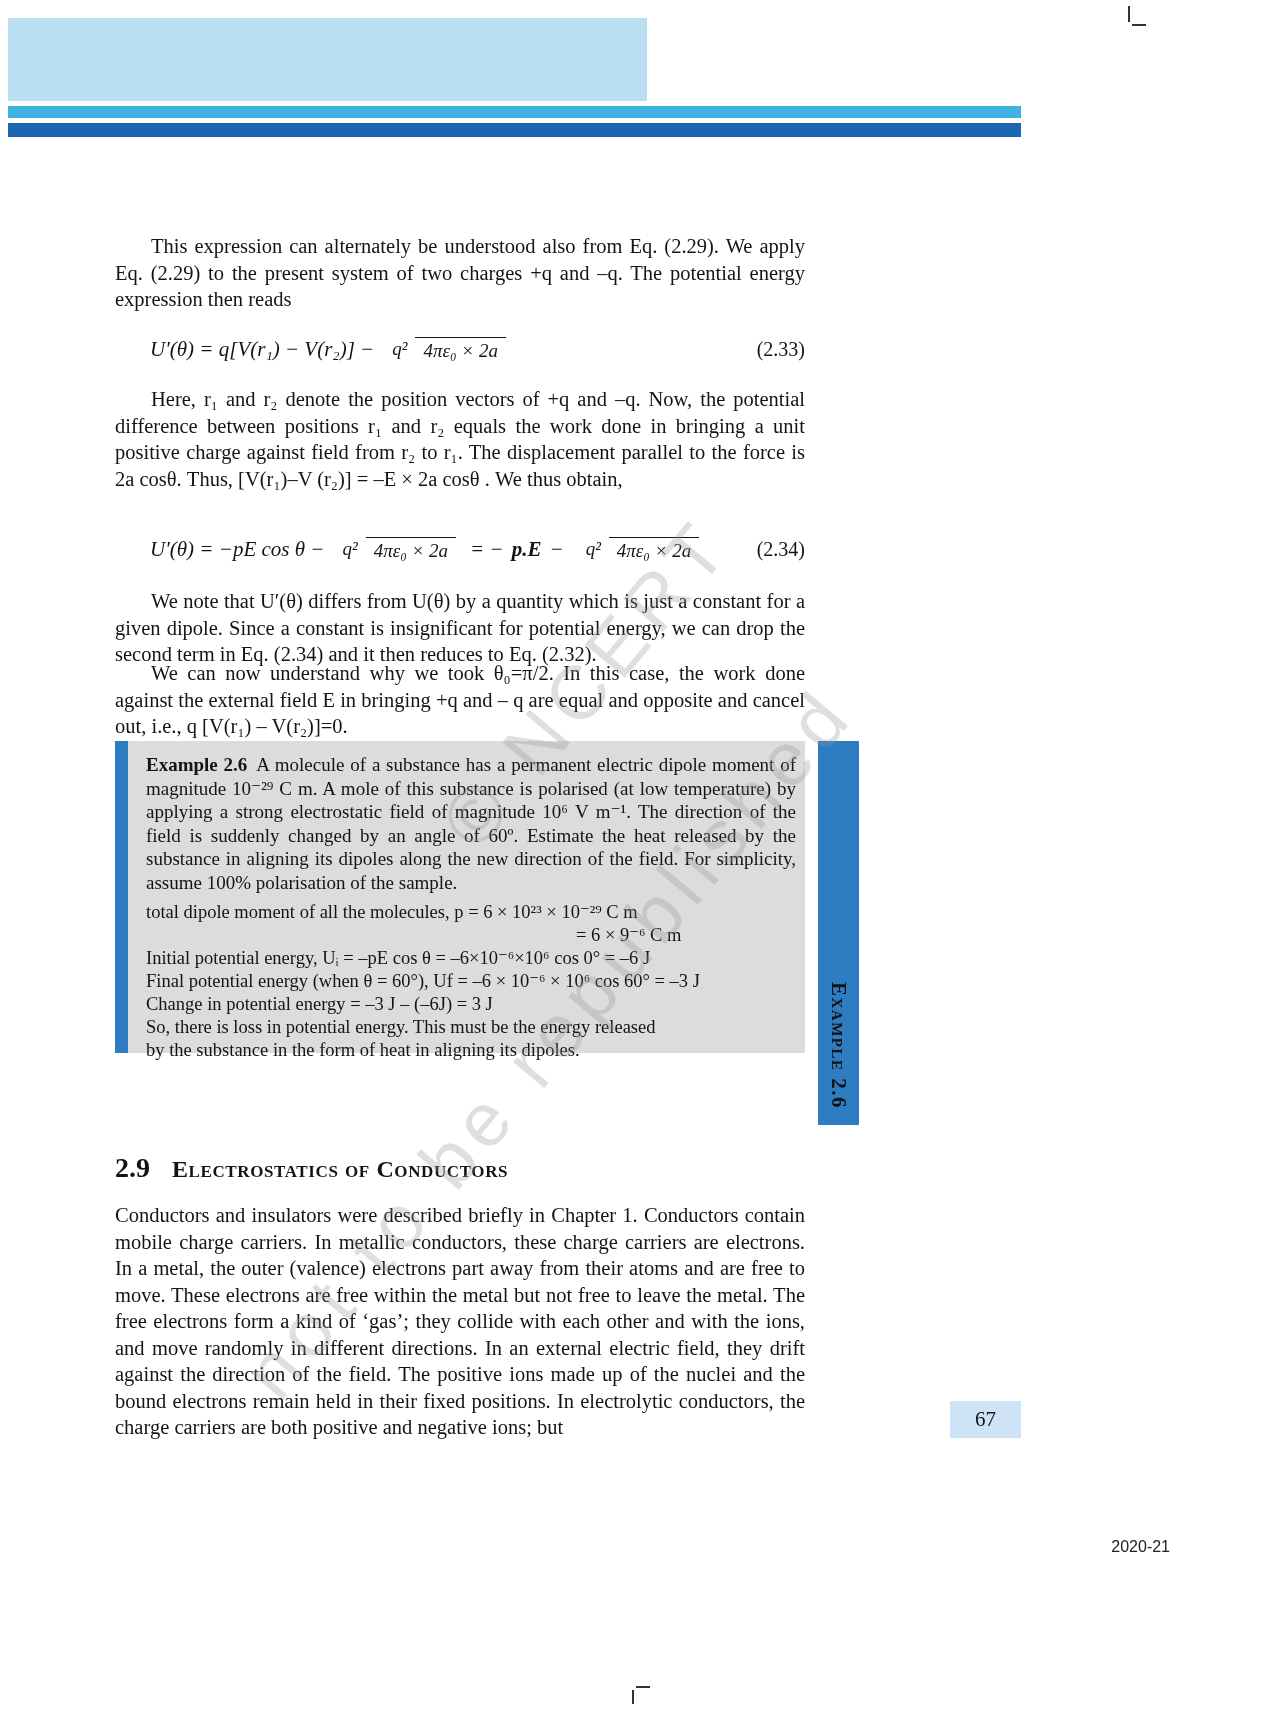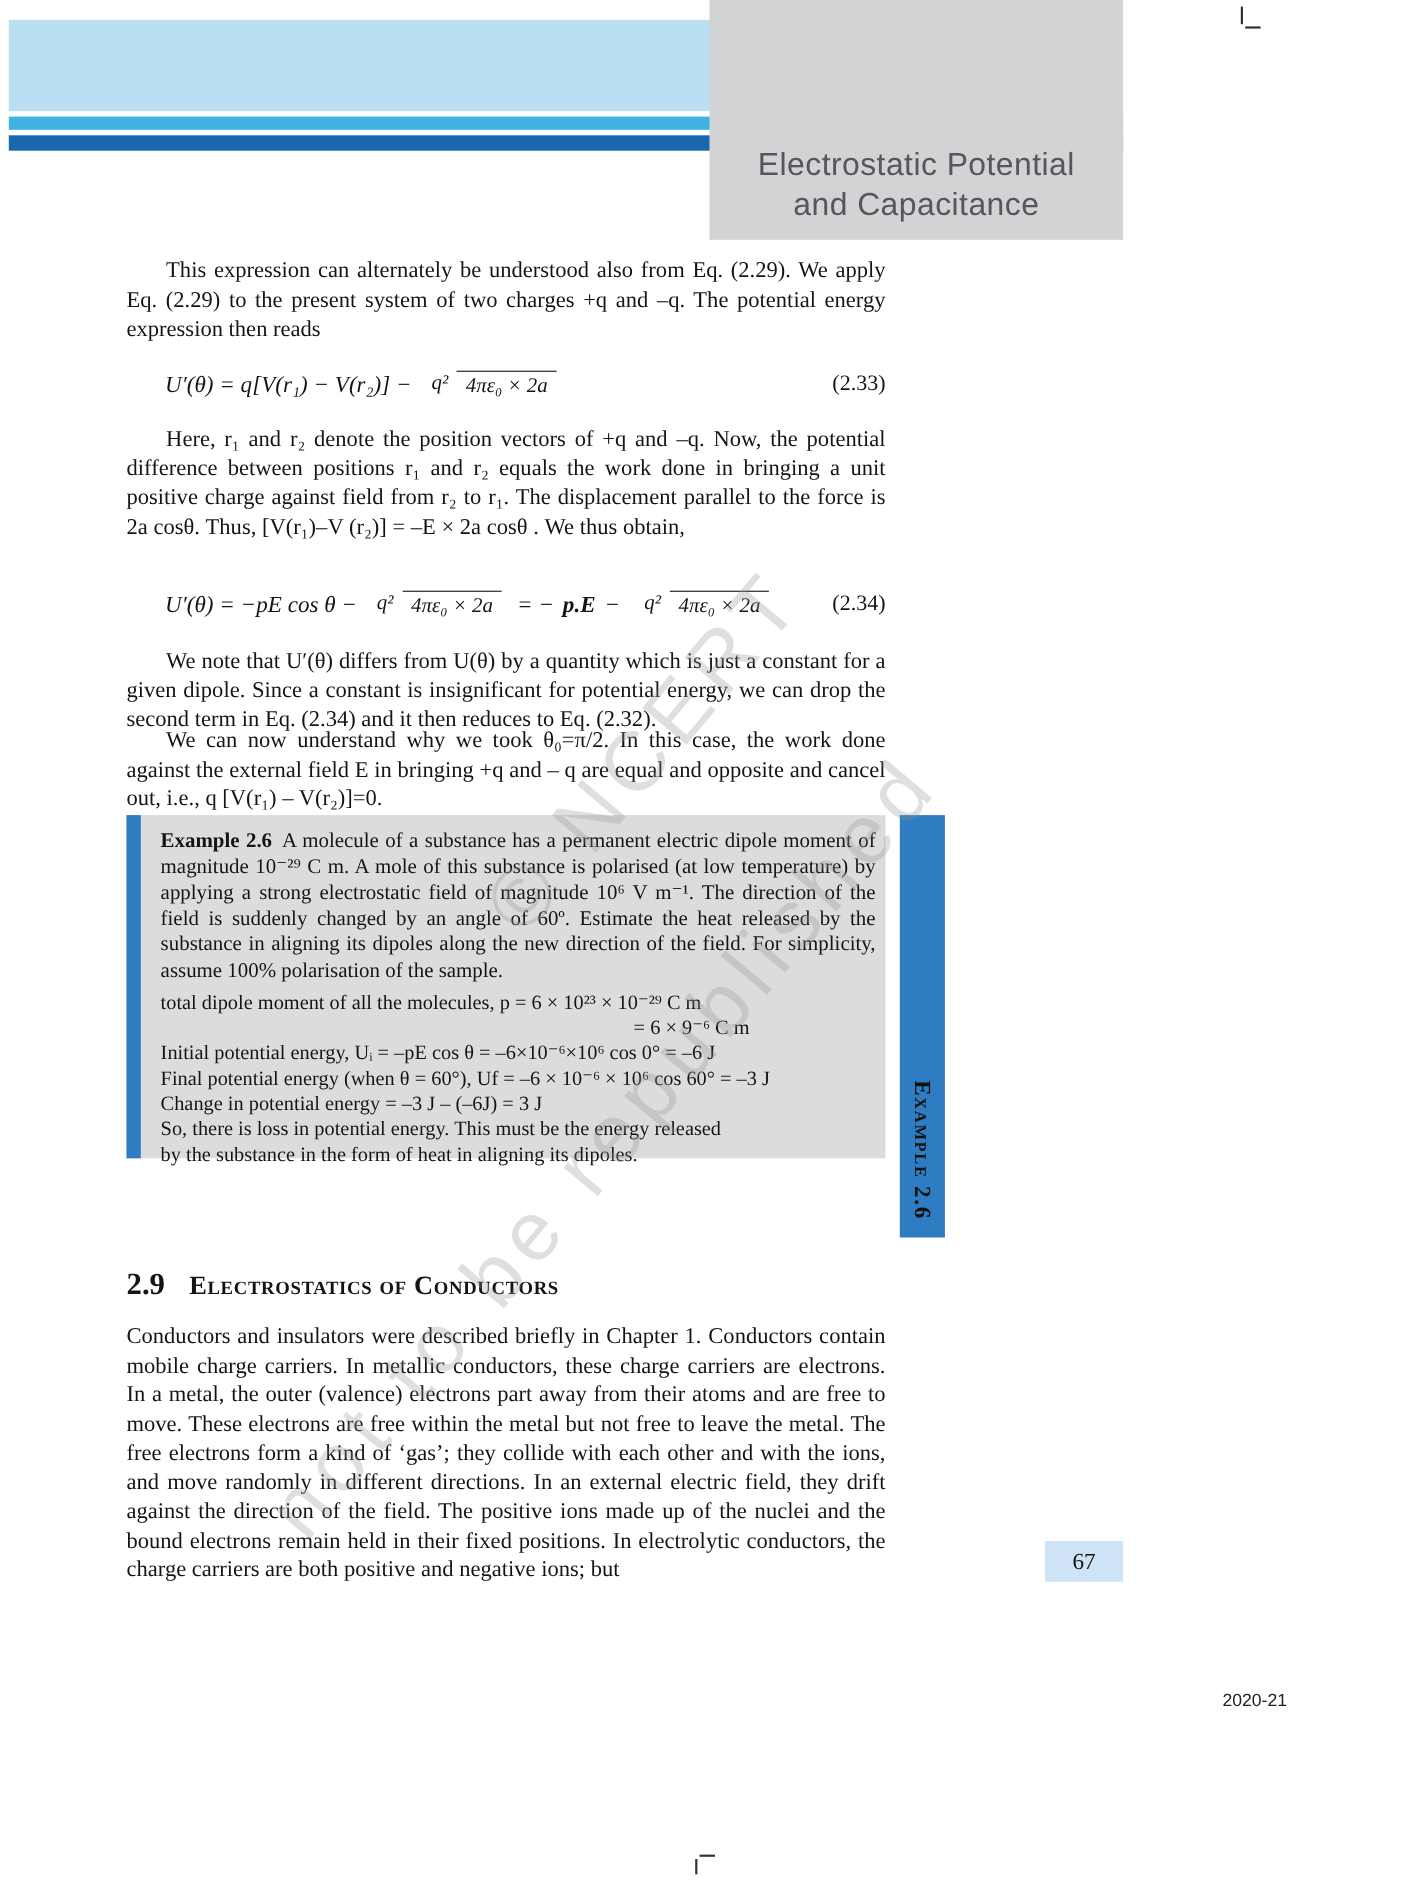--- a/index.html
+++ b/index.html
@@ -94,24 +94,20 @@
   .wm2{transform:translateX(-140px);}
 </style>
 </head>
 <body>
 
 <div class="page">
 
   <div class="header-band"></div>
   <div class="stripe-light"></div>
   <div class="stripe-dark"></div>
-  <div class="title-box">
-    <div class="title-line">Electrostatic Potential</div>
-    <div class="title-line">and Capacitance</div>
-  </div>
 
   <div class="para indent" style="top:233px">This expression can alternately be understood also from Eq. (2.29). We apply Eq. (2.29) to the present system of two charges +q and –q. The potential energy  expression then reads</div>
 
   <div class="equation" style="top:318px">
     <span class="eq-lhs">U′(θ) = q[V(r₁) − V(r₂)] −</span>
     <span class="frac">
       <span class="num">q²</span>
       <span class="den">4πε₀ × 2a</span>
     </span>
     <span class="eq-tag">(2.33)</span>

